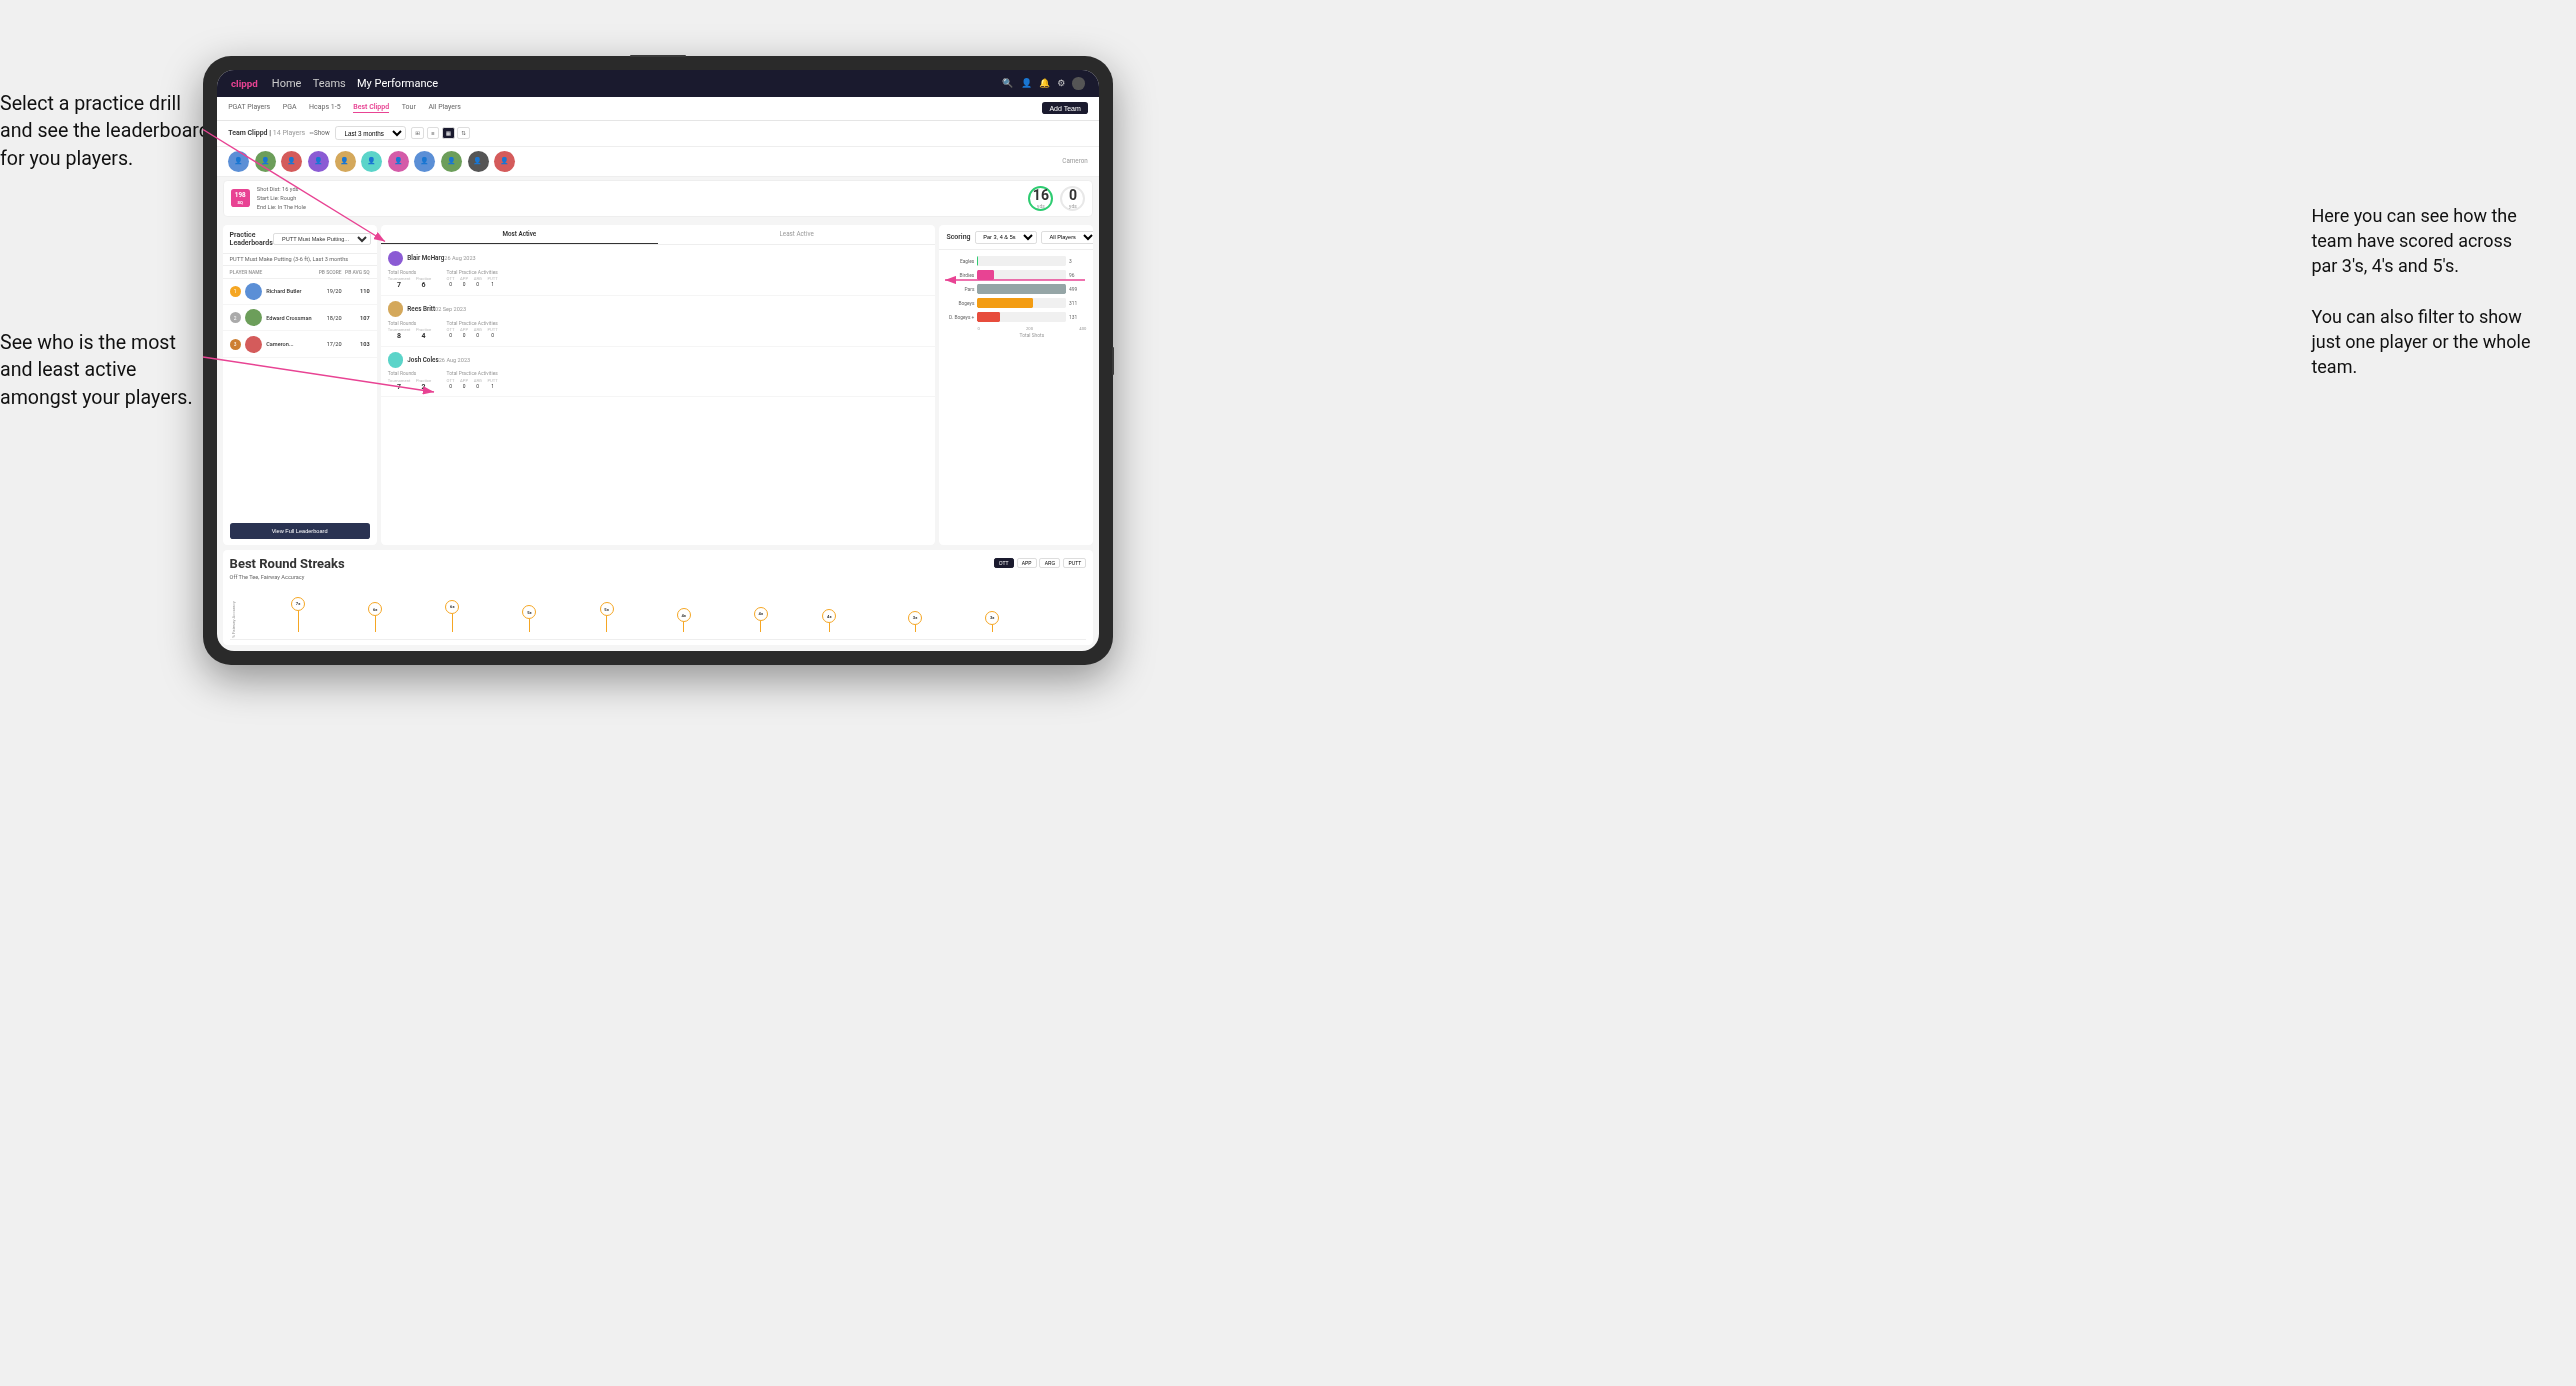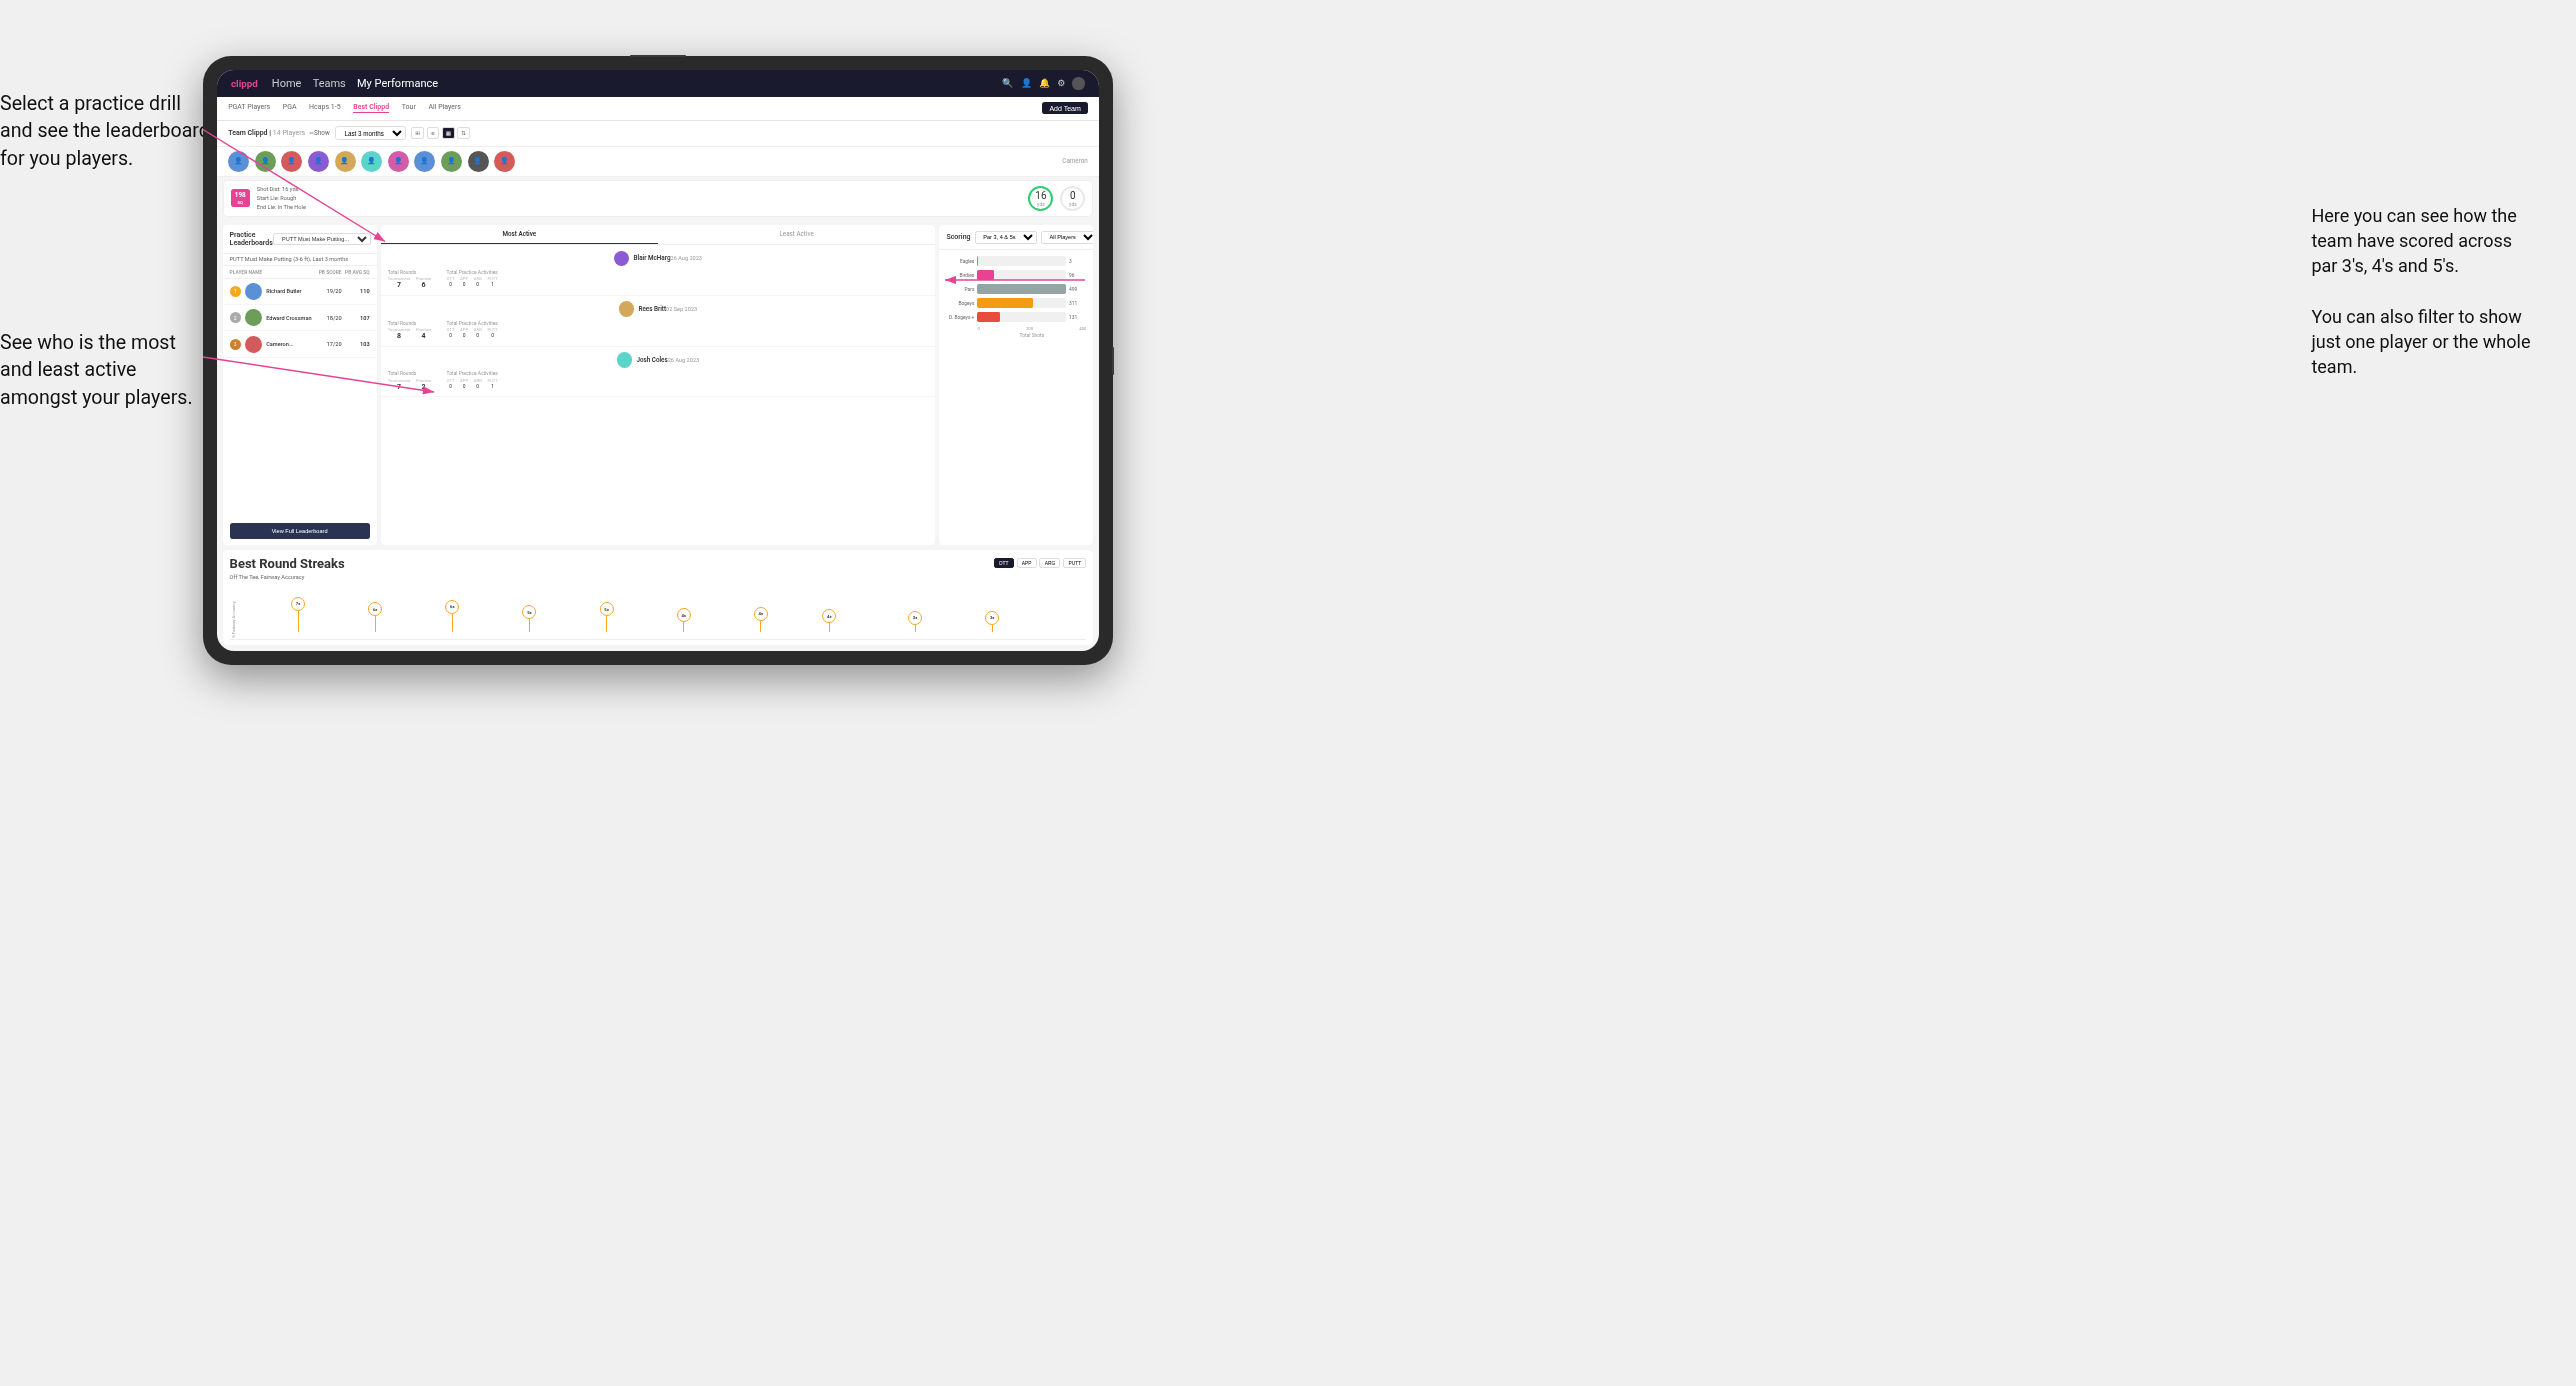--- a/index.html
+++ b/index.html
@@ -339,21 +339,21 @@
       font-weight: 600;
       border-bottom: 1.4px solid #333;
     }
     .activity-item {
       padding: 5.6px 7px;
       border-bottom: 0.7px solid #f5f5f5;
     }
     .activity-header {
       display: flex;
       align-items: center;
-      justify-content: center;
+      justify-content: flex-start;
       margin-bottom: 2.8px;
     }
     .activity-player {
       display: flex;
       align-items: center;
       gap: 4.2px;
     }
     .activity-avatar {
       width: 15.4px;
       height: 15.4px;
@@ -586,22 +586,22 @@
       font-size: 5.6px;
       color: #666;
       line-height: 1.6;
     }
     .shot-circles {
       display: flex;
       gap: 7px;
       margin-left: auto;
     }
     .circle-val {
-      font-size: 10px;
-      font-weight: 400;
+      font-size: 14px;
+      font-weight: 700;
       color: #333;
       text-align: right;
     }
     .circle-unit {
       font-size: 4.9px;
       color: #999;
     }
     .circle-ring {
       width: 25px;
       height: 25px;

